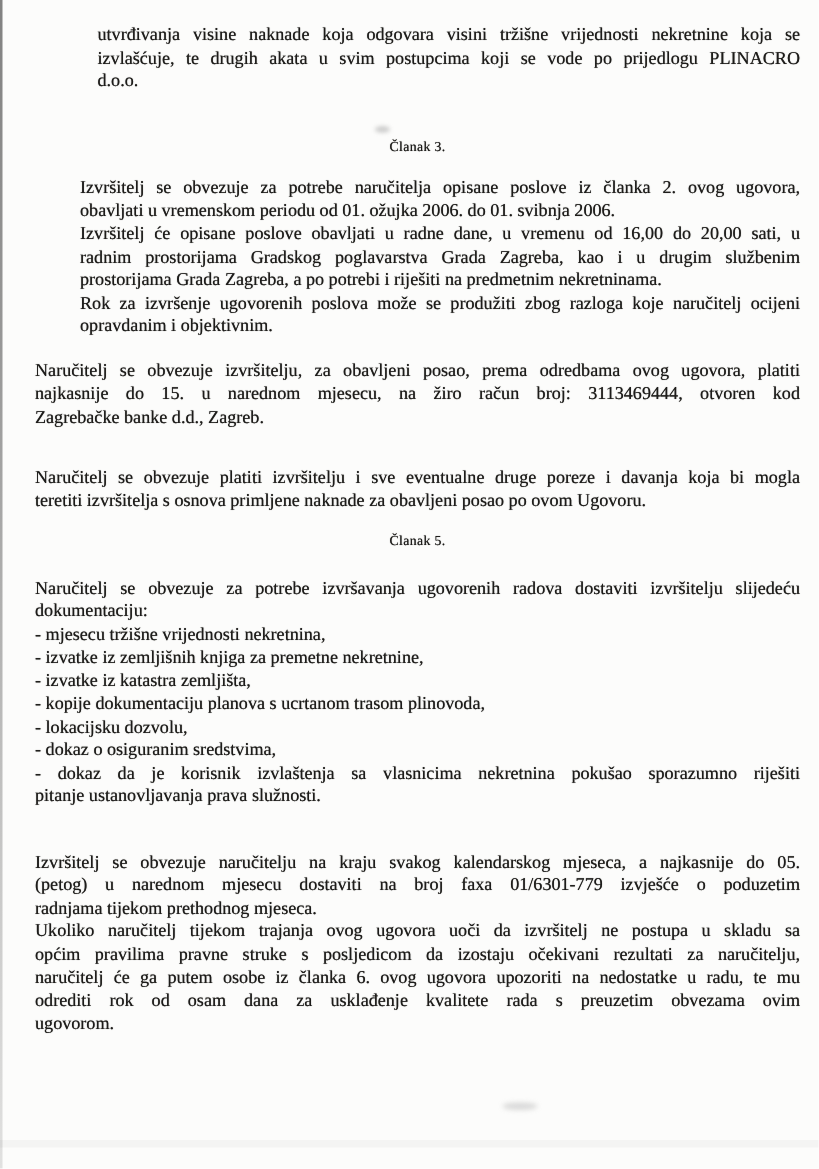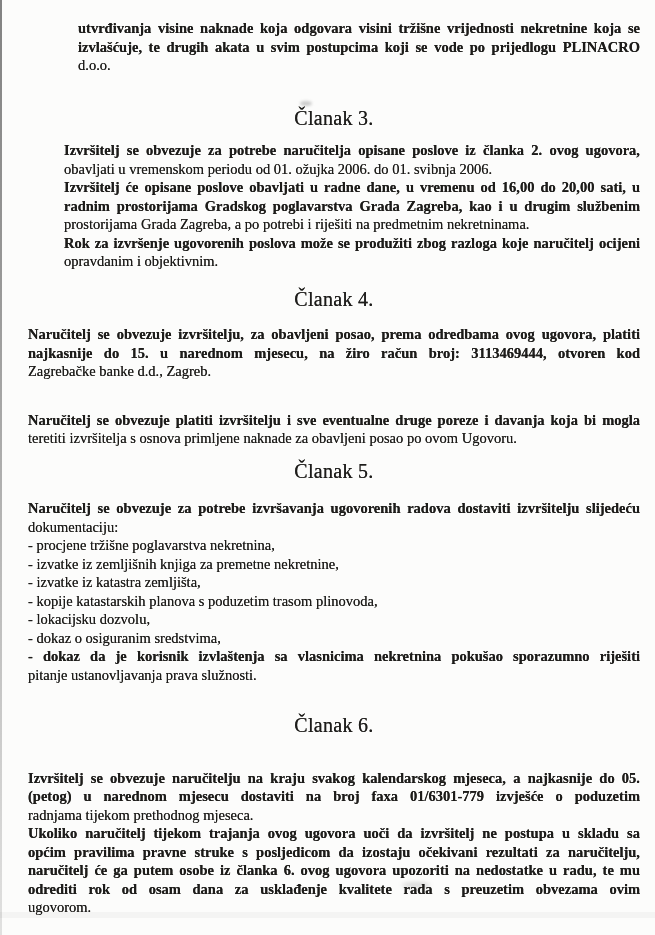--- a/index.html
+++ b/index.html
@@ -21,26 +21,25 @@
     font-size: 14.5px;
     line-height: 18.5px;
     text-shadow: 0 0 0.6px rgba(25,23,20,0.85);
   }
   .paragraph { margin: 0; }
   .line { white-space: nowrap; }
   .line.fill {
     white-space: normal;
     text-align: justify;
     text-align-last: justify;
-    font-weight: bold;
   }
   #intro { margin-left: 50px; }
   .sec-heading {
     text-align: center;
-    font-size: 20px;
+    font-size: 11px;
     letter-spacing: 0.3px;
   }
   
   .s0 .sec-heading { margin-top: 34px; }
   .s0 .par-0       { margin-top: 14px; margin-left: 36px; }
   .s1 .sec-heading { margin-top: 19px; }
   .s1 .par-0       { margin-top: 17px; }
   .s1 .par-1       { margin-top: 30px; }
   .s2 .sec-heading { margin-top: 14px; }
   .s2 .par-0       { margin-top: 19px; }
@@ -92,48 +91,46 @@
           <div class="line fill">Izvršitelj se obvezuje za potrebe naručitelja opisane poslove iz članka 2. ovog ugovora,</div>
           <div class="line">obavljati u vremenskom periodu od 01. ožujka 2006. do 01. svibnja 2006.</div>
           <div class="line fill">Izvršitelj će opisane poslove obavljati u radne dane, u vremenu od 16,00 do 20,00 sati, u</div>
           <div class="line fill">radnim prostorijama Gradskog poglavarstva Grada Zagreba, kao i u drugim službenim</div>
           <div class="line">prostorijama Grada Zagreba, a po potrebi i riješiti na predmetnim nekretninama.</div>
           <div class="line fill">Rok za izvršenje ugovorenih poslova može se produžiti zbog razloga koje naručitelj ocijeni</div>
           <div class="line">opravdanim i objektivnim.</div>
         </div>
       </div>
       <div class="section s1">
-        <div class="sec-heading">Članak 4.</div>
         <div class="paragraph par-0">
           <div class="line fill">Naručitelj se obvezuje izvršitelju, za obavljeni posao, prema odredbama ovog ugovora, platiti</div>
           <div class="line fill">najkasnije do 15. u narednom mjesecu, na žiro račun broj: 3113469444, otvoren kod</div>
           <div class="line">Zagrebačke banke d.d., Zagreb.</div>
         </div>
         <div class="paragraph par-1">
           <div class="line fill">Naručitelj se obvezuje platiti izvršitelju i sve eventualne druge poreze i davanja koja bi mogla</div>
           <div class="line">teretiti izvršitelja s osnova primljene naknade za obavljeni posao po ovom Ugovoru.</div>
         </div>
       </div>
       <div class="section s2">
         <div class="sec-heading">Članak 5.</div>
         <div class="paragraph par-0">
           <div class="line fill">Naručitelj se obvezuje za potrebe izvršavanja ugovorenih radova dostaviti izvršitelju slijedeću</div>
           <div class="line">dokumentaciju:</div>
-          <div class="line">- procjene tržišne poglavarstva nekretnina,</div>
+          <div class="line">- mjesecu tržišne vrijednosti nekretnina,</div>
           <div class="line">- izvatke iz zemljišnih knjiga za premetne nekretnine,</div>
           <div class="line">- izvatke iz katastra zemljišta,</div>
-          <div class="line">- kopije katastarskih planova s poduzetim trasom plinovoda,</div>
+          <div class="line">- kopije dokumentaciju planova s ucrtanom trasom plinovoda,</div>
           <div class="line">- lokacijsku dozvolu,</div>
           <div class="line">- dokaz o osiguranim sredstvima,</div>
           <div class="line fill">- dokaz da je korisnik izvlaštenja sa vlasnicima nekretnina pokušao sporazumno riješiti</div>
           <div class="line">pitanje ustanovljavanja prava služnosti.</div>
         </div>
       </div>
       <div class="section s3">
-        <div class="sec-heading">Članak 6.</div>
         <div class="paragraph par-0">
           <div class="line fill">Izvršitelj se obvezuje naručitelju na kraju svakog kalendarskog mjeseca, a najkasnije do 05.</div>
           <div class="line fill">(petog) u narednom mjesecu dostaviti na broj faxa 01/6301-779 izvješće o poduzetim</div>
           <div class="line">radnjama tijekom prethodnog mjeseca.</div>
           <div class="line fill">Ukoliko naručitelj tijekom trajanja ovog ugovora uoči da izvršitelj ne postupa u skladu sa</div>
           <div class="line fill">općim pravilima pravne struke s posljedicom da izostaju očekivani rezultati za naručitelju,</div>
           <div class="line fill">naručitelj će ga putem osobe iz članka 6. ovog ugovora upozoriti na nedostatke u radu, te mu</div>
           <div class="line fill">odrediti rok od osam dana za usklađenje kvalitete rada s preuzetim obvezama ovim</div>
           <div class="line">ugovorom.</div>
         </div>

